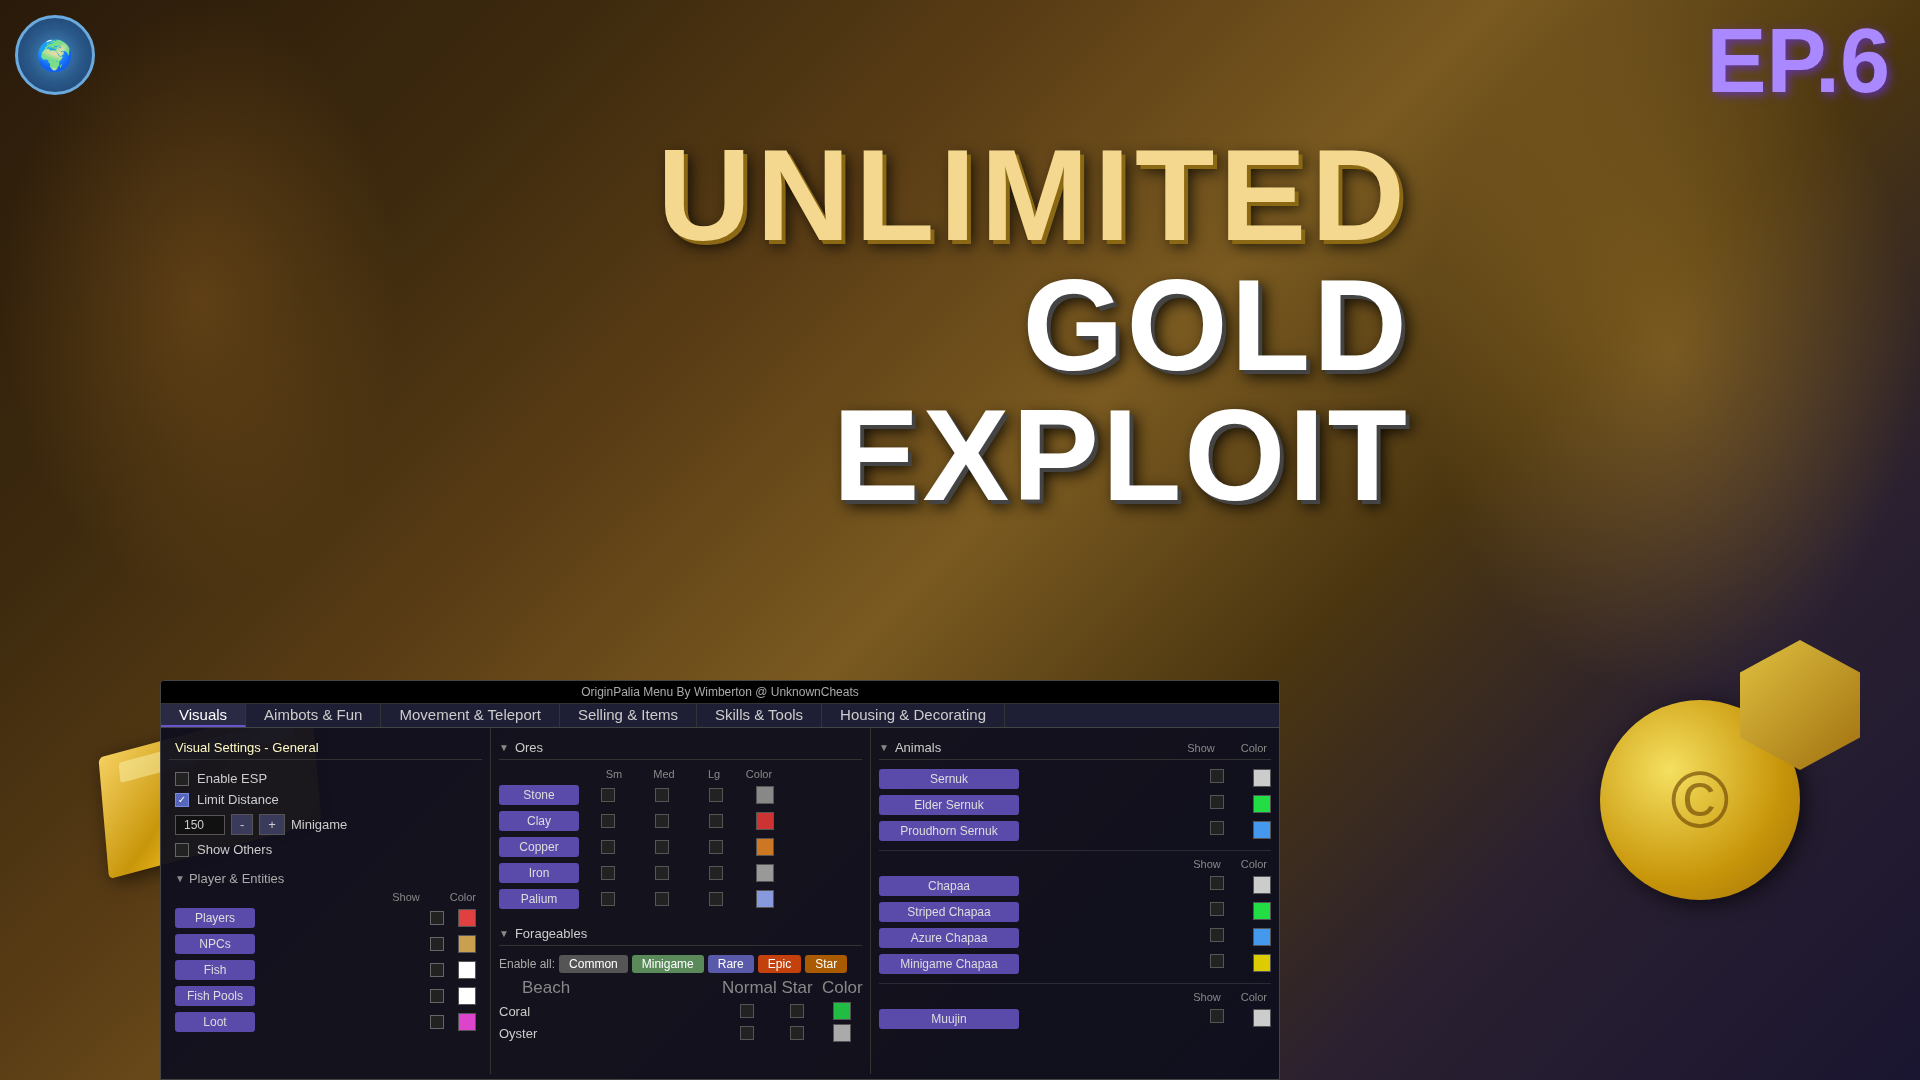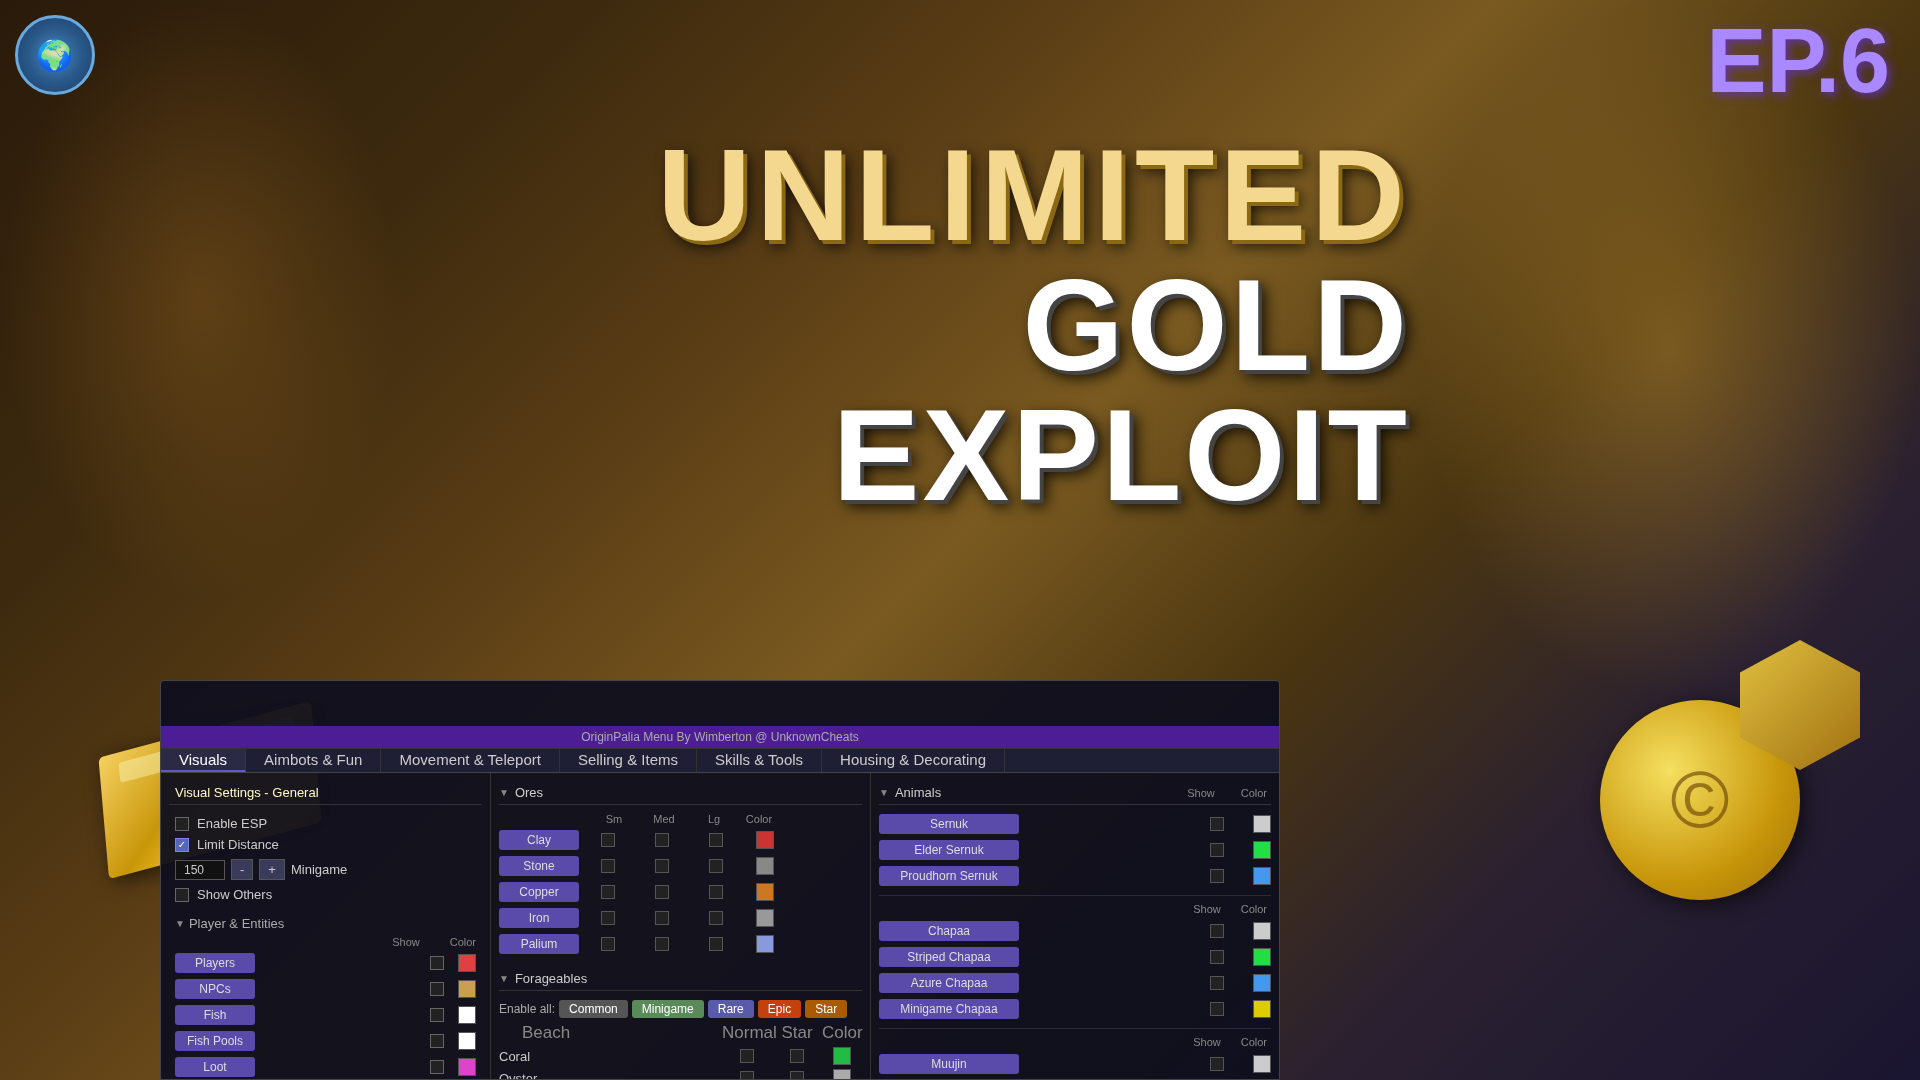--- a/index.html
+++ b/index.html
@@ -140,27 +140,26 @@
       background: rgba(15, 15, 30, 0.95);
       border: 1px solid #444;
       z-index: 20;
       border-top-left-radius: 4px;
       border-top-right-radius: 4px;
       overflow: hidden;
     }
 
     
     .menu-bar-title {
-      background: #4c1d95;
+      background: #000000;
       padding: 4px 10px;
       color: #aaa;
       font-size: 12px;
       text-align: center;
       border-bottom: 1px solid #333;
-      margin-top: 45px;
     }
 
     
     .nav-tabs {
       display: flex;
       background: #1e1e35;
       border-bottom: 1px solid #444;
     }
     .nav-tab {
       padding: 2px 18px;
@@ -387,21 +386,21 @@
 
     
     .animals-section-title {
       display: flex; align-items: center; gap: 6px;
       color: #ccc; font-size: 13px;
       padding: 4px 0;
       border-bottom: 1px solid #333;
       margin-bottom: 6px;
     }
     .animal-row {
-      display: flex; align-items: center;
+      display: flex; align-items: flex-start;
       padding: 3px 0;
       gap: 21px;
     }
     .animal-btn {
       background: #5a4aaa;
       color: #ddd;
       border: none;
       padding: 3px 0;
       font-size: 12px;
       border-radius: 3px;
@@ -552,48 +551,48 @@
       </div>
       <div class="ore-headers">
         <div class="ore-btn-space"></div>
         <div class="ore-col">Sm</div>
         <div class="ore-col">Med</div>
         <div class="ore-col">Lg</div>
         <div class="color-col">Color</div>
       </div>
 
       <div class="ore-row">
+        <button class="ore-btn">Stone</button>
+        <div class="ore-check-cell">
+            <div class="ore-check"></div>
+          </div>
+        <div class="ore-check-cell">
+            <div class="ore-check"></div>
+          </div>
+        <div class="ore-check-cell">
+            <div class="ore-check"></div>
+          </div>
+        <div class="ore-color-cell">
+            <div class="color-box" style="background:#888888;"></div>
+          </div>
+      </div>
+
+      <div class="ore-row">
         <button class="ore-btn">Clay</button>
         <div class="ore-check-cell">
             <div class="ore-check"></div>
           </div>
         <div class="ore-check-cell">
             <div class="ore-check"></div>
           </div>
         <div class="ore-check-cell">
             <div class="ore-check"></div>
           </div>
         <div class="ore-color-cell">
             <div class="color-box" style="background:#cc3333;"></div>
-          </div>
-      </div>
-
-      <div class="ore-row">
-        <button class="ore-btn">Stone</button>
-        <div class="ore-check-cell">
-            <div class="ore-check"></div>
-          </div>
-        <div class="ore-check-cell">
-            <div class="ore-check"></div>
-          </div>
-        <div class="ore-check-cell">
-            <div class="ore-check"></div>
-          </div>
-        <div class="ore-color-cell">
-            <div class="color-box" style="background:#888888;"></div>
           </div>
       </div>
 
       <div class="ore-row">
         <button class="ore-btn">Copper</button>
         <div class="ore-check-cell">
             <div class="ore-check"></div>
           </div>
         <div class="ore-check-cell">
             <div class="ore-check"></div>

